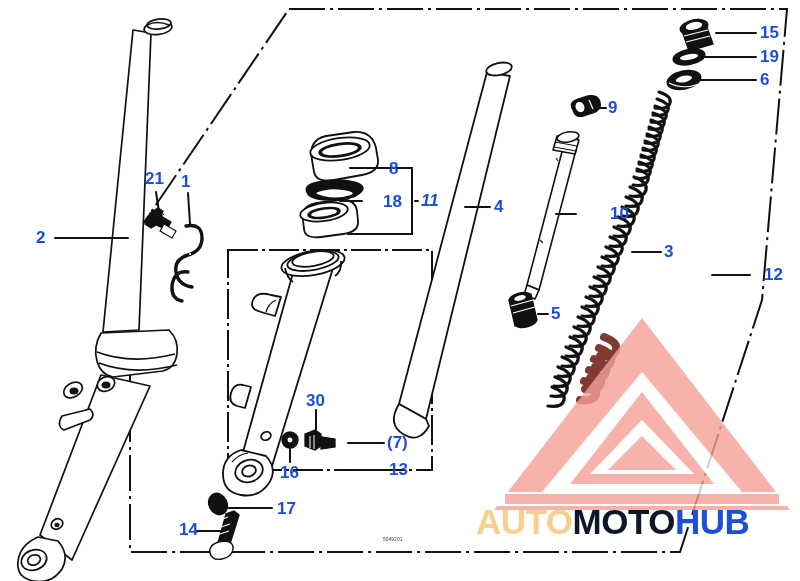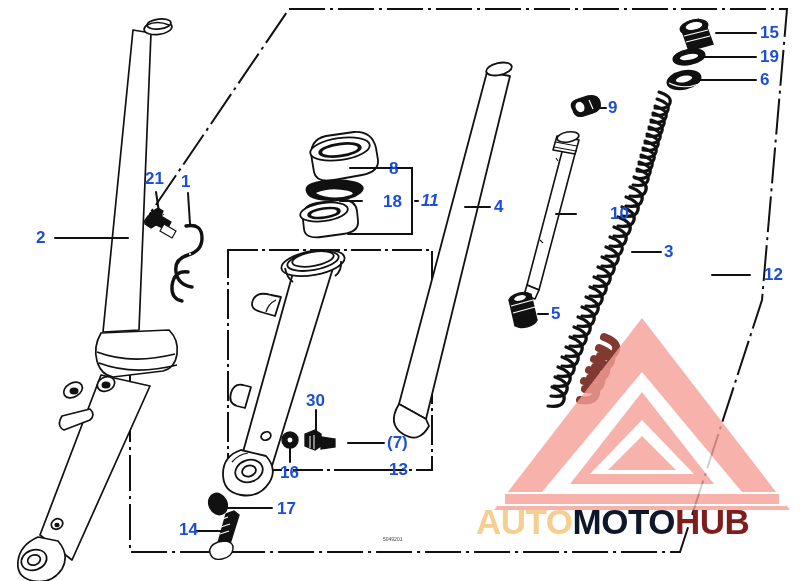--- a/index.html
+++ b/index.html
@@ -344,19 +344,19 @@
   <div class="callout-label" style="left:551px; top:305px; font-size:17px;">5</div>
   <div class="callout-label" style="left:306px; top:392px; font-size:17px;">30</div>
   <div class="callout-label" style="left:280px; top:464px; font-size:17px;">16</div>
   <div class="callout-label" style="left:387px; top:434px; font-size:17px;">(7)</div>
   <div class="callout-label" style="left:389px; top:461px; font-size:17px;">13</div>
   <div class="callout-label" style="left:277px; top:500px; font-size:17px;">17</div>
   <div class="callout-label" style="left:179px; top:521px; font-size:17px;">14</div>
 
   <div class="wm-wrap" style="left:476px; top:504px;">
     <div class="wm-text">
-      <span style="color:#f5cf8f;">AUTO</span><span style="color:#0f172a;">MOTO</span><span style="color:#7f1d1d;">HUB</span>
+      <span style="color:#f5cf8f;">AUTO</span><span style="color:#0f172a;">MOTO</span><span style="color:#1d4ed8;">HUB</span>
     </div>
   </div>
 
   <div class="fineprint" style="left:383px; top:536px;">5049201</div>
 
 </div>
 
 </body></html>

